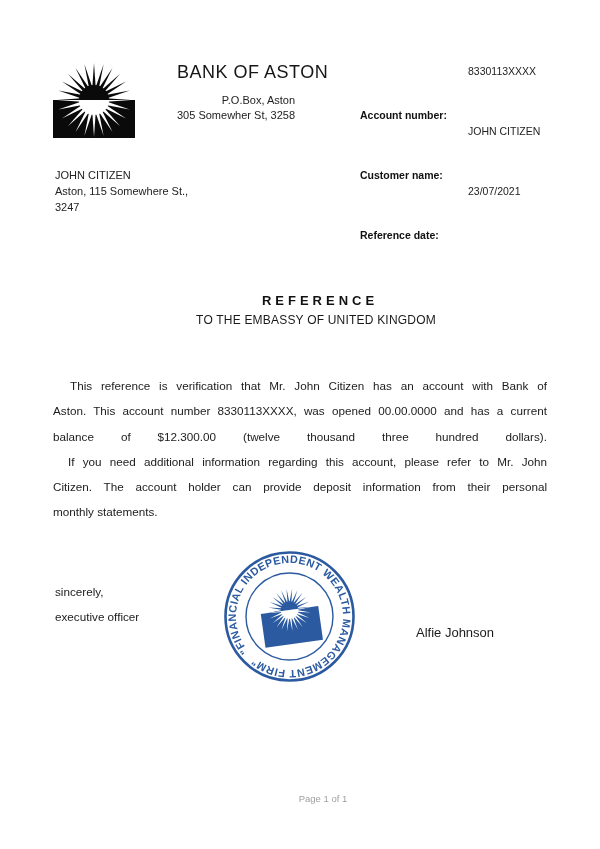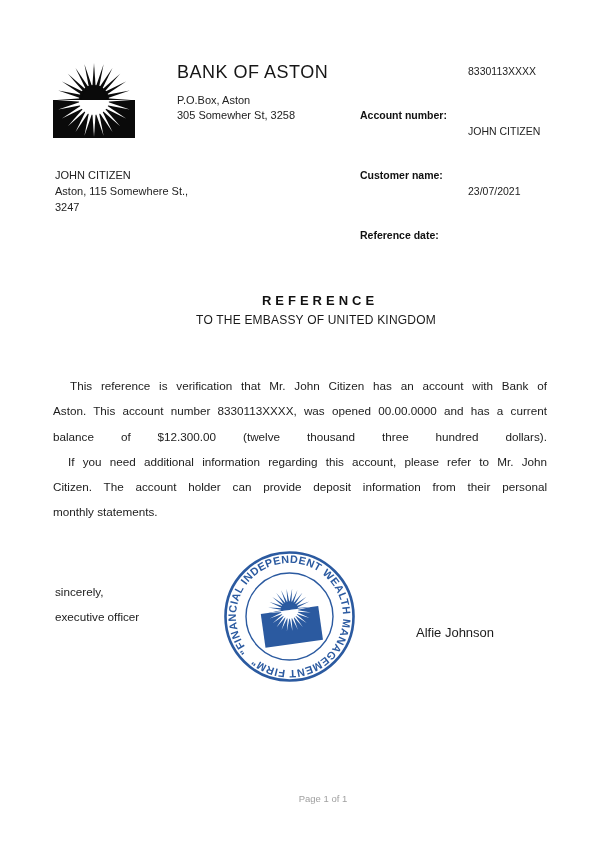--- a/index.html
+++ b/index.html
@@ -11,21 +11,21 @@
     background: #ffffff;
     font-family: "Liberation Sans", sans-serif;
     color: #1c1c1c;
     overflow: hidden;
   }
   .abs { position: absolute; }
 
   
   .logo { left: 53px; top: 62px; width: 82px; height: 76px; }
   .bank-name { left: 177px; top: 62px; font-size: 18px; letter-spacing: 0.5px; color: #161616; }
-  .bank-address { left: 177px; top: 93px; font-size: 11px; line-height: 14.5px; color: #222; }
+  .bank-address { left: 177px; top: 93px; font-size: 11px; line-height: 14.5px; color: #222; text-align: right; }
   .meta { left: 360px; top: 63px; font-size: 10.5px; line-height: 16px; }
   .meta-row { display: flex; }
   .meta-label { width: 108px; font-weight: bold; color: #111; margin-top: 44px; }
   .meta-value { color: #222; text-align: center; }
 
   
   .recipient { left: 55px; top: 167px; font-size: 11px; line-height: 16px; color: #222; }
 
   
   .title { left: 0; top: 293px; width: 600px; text-align: center;

